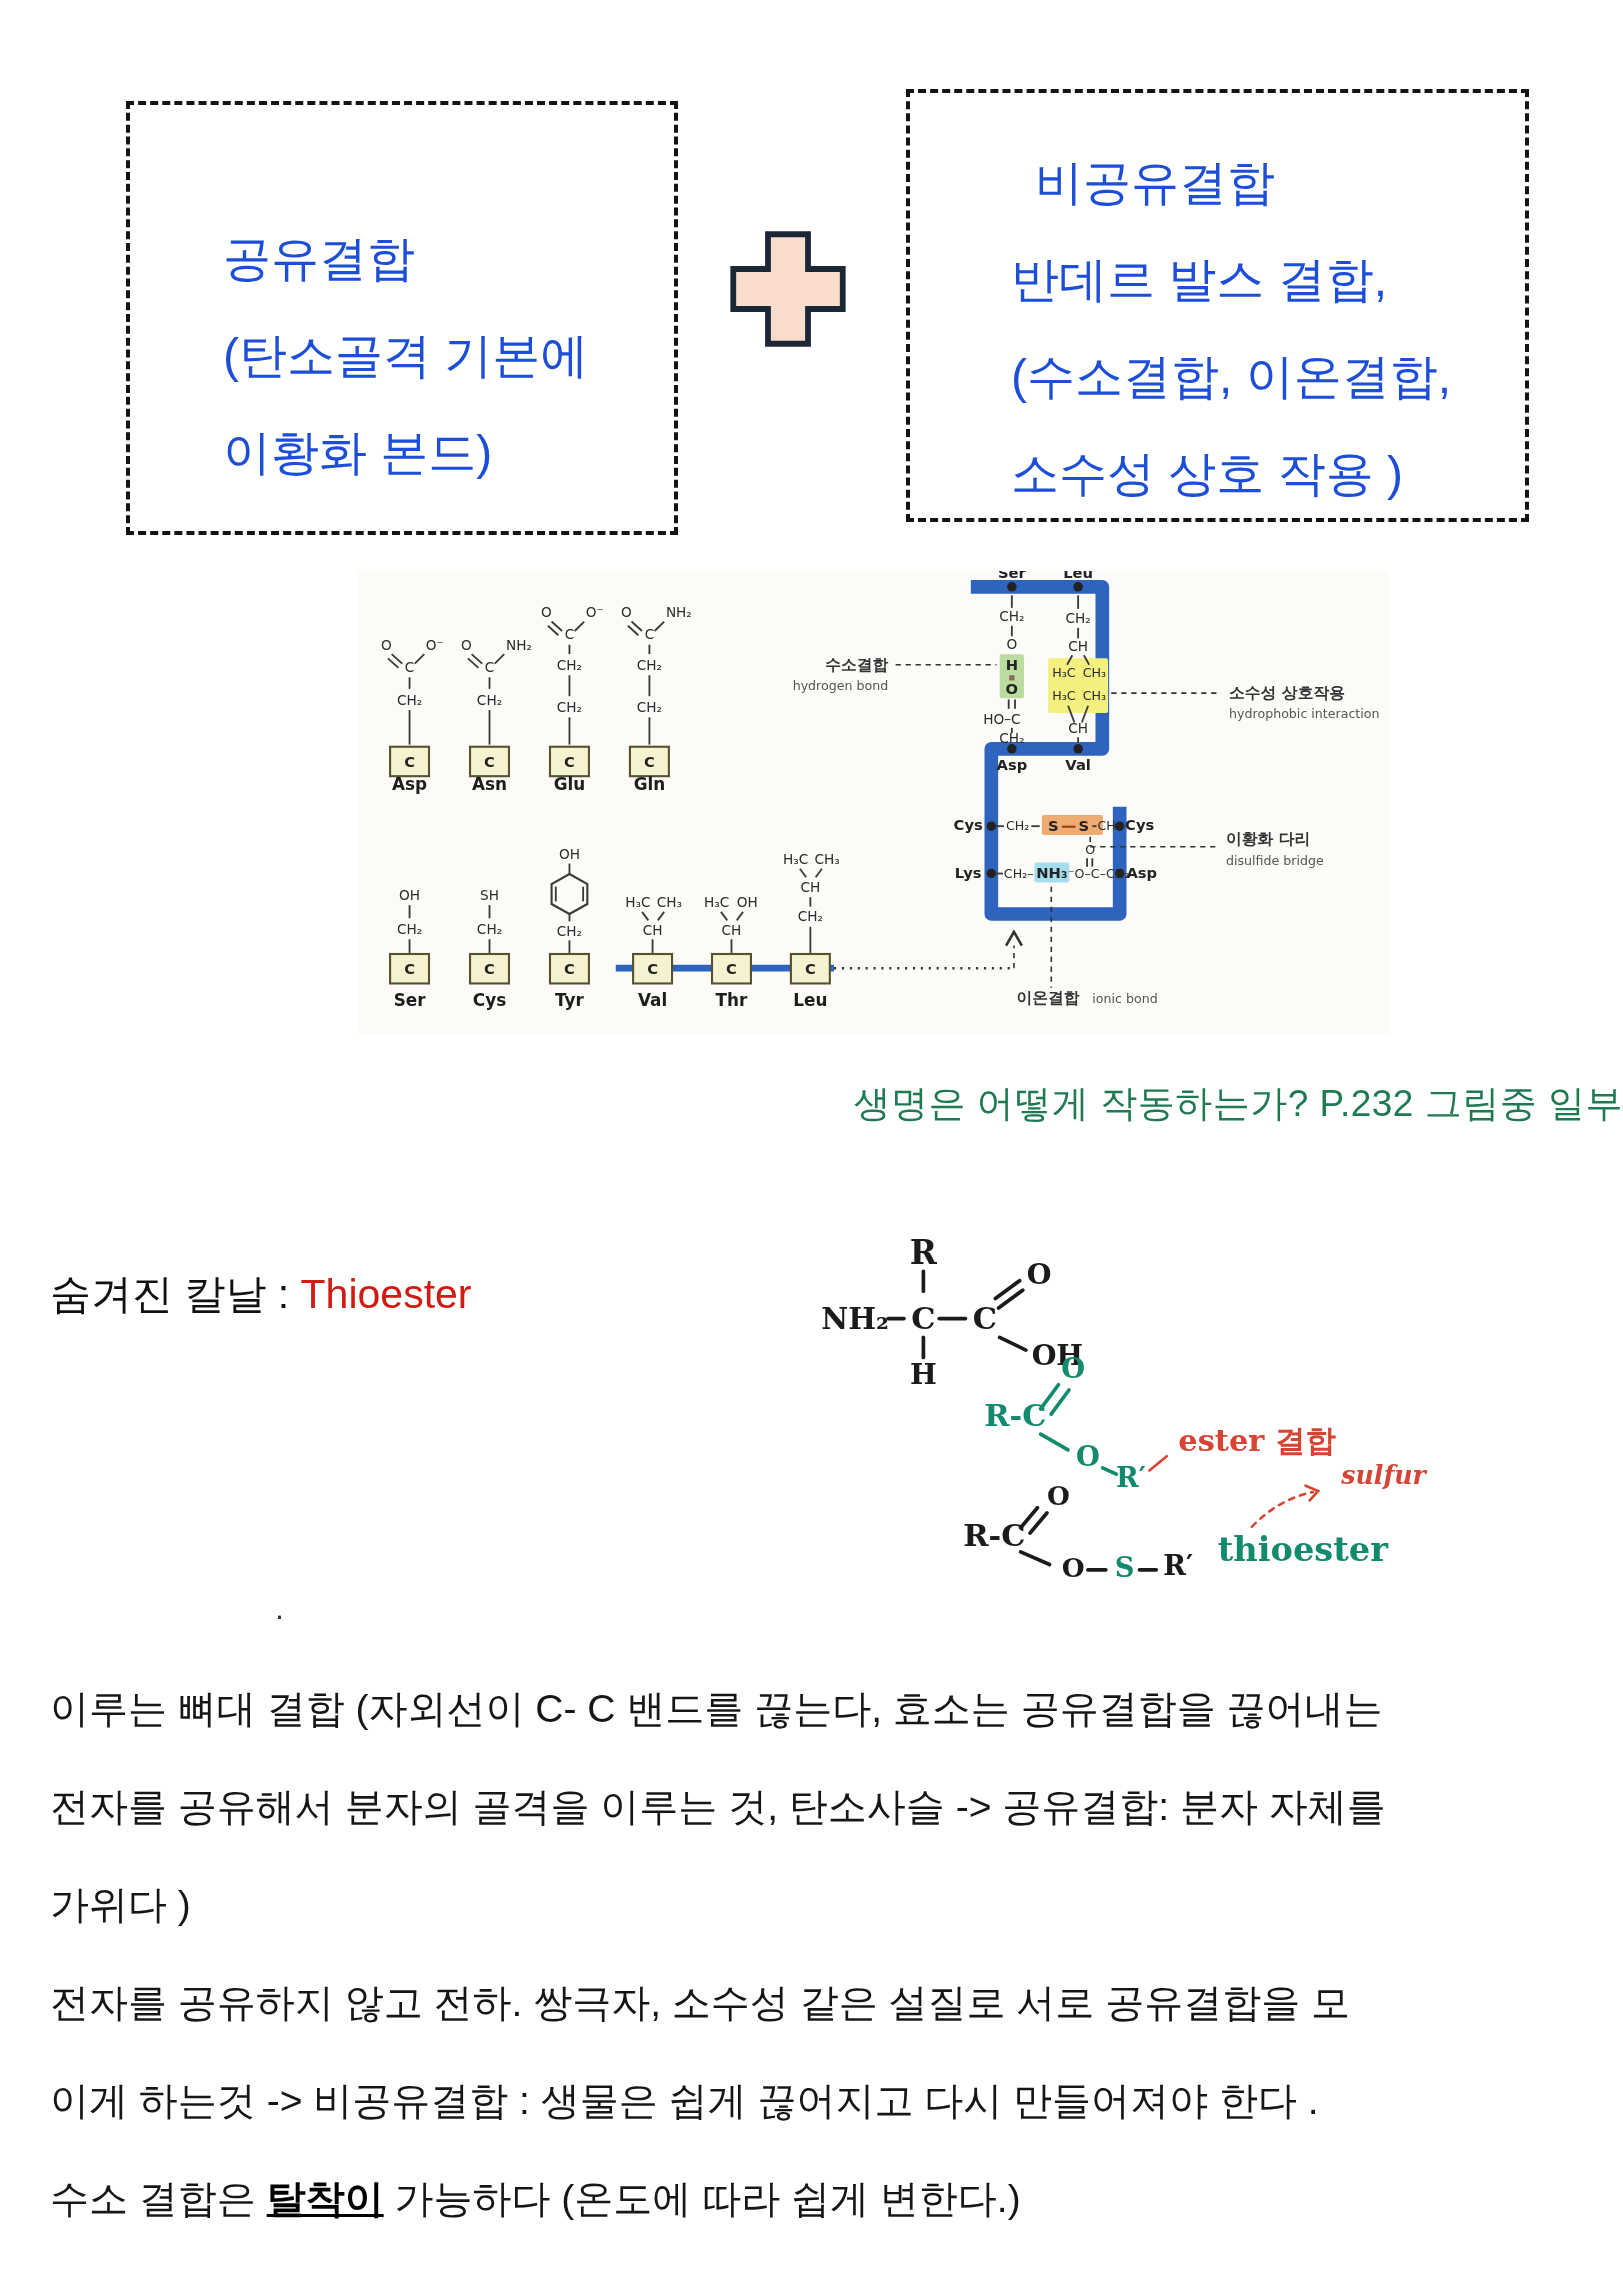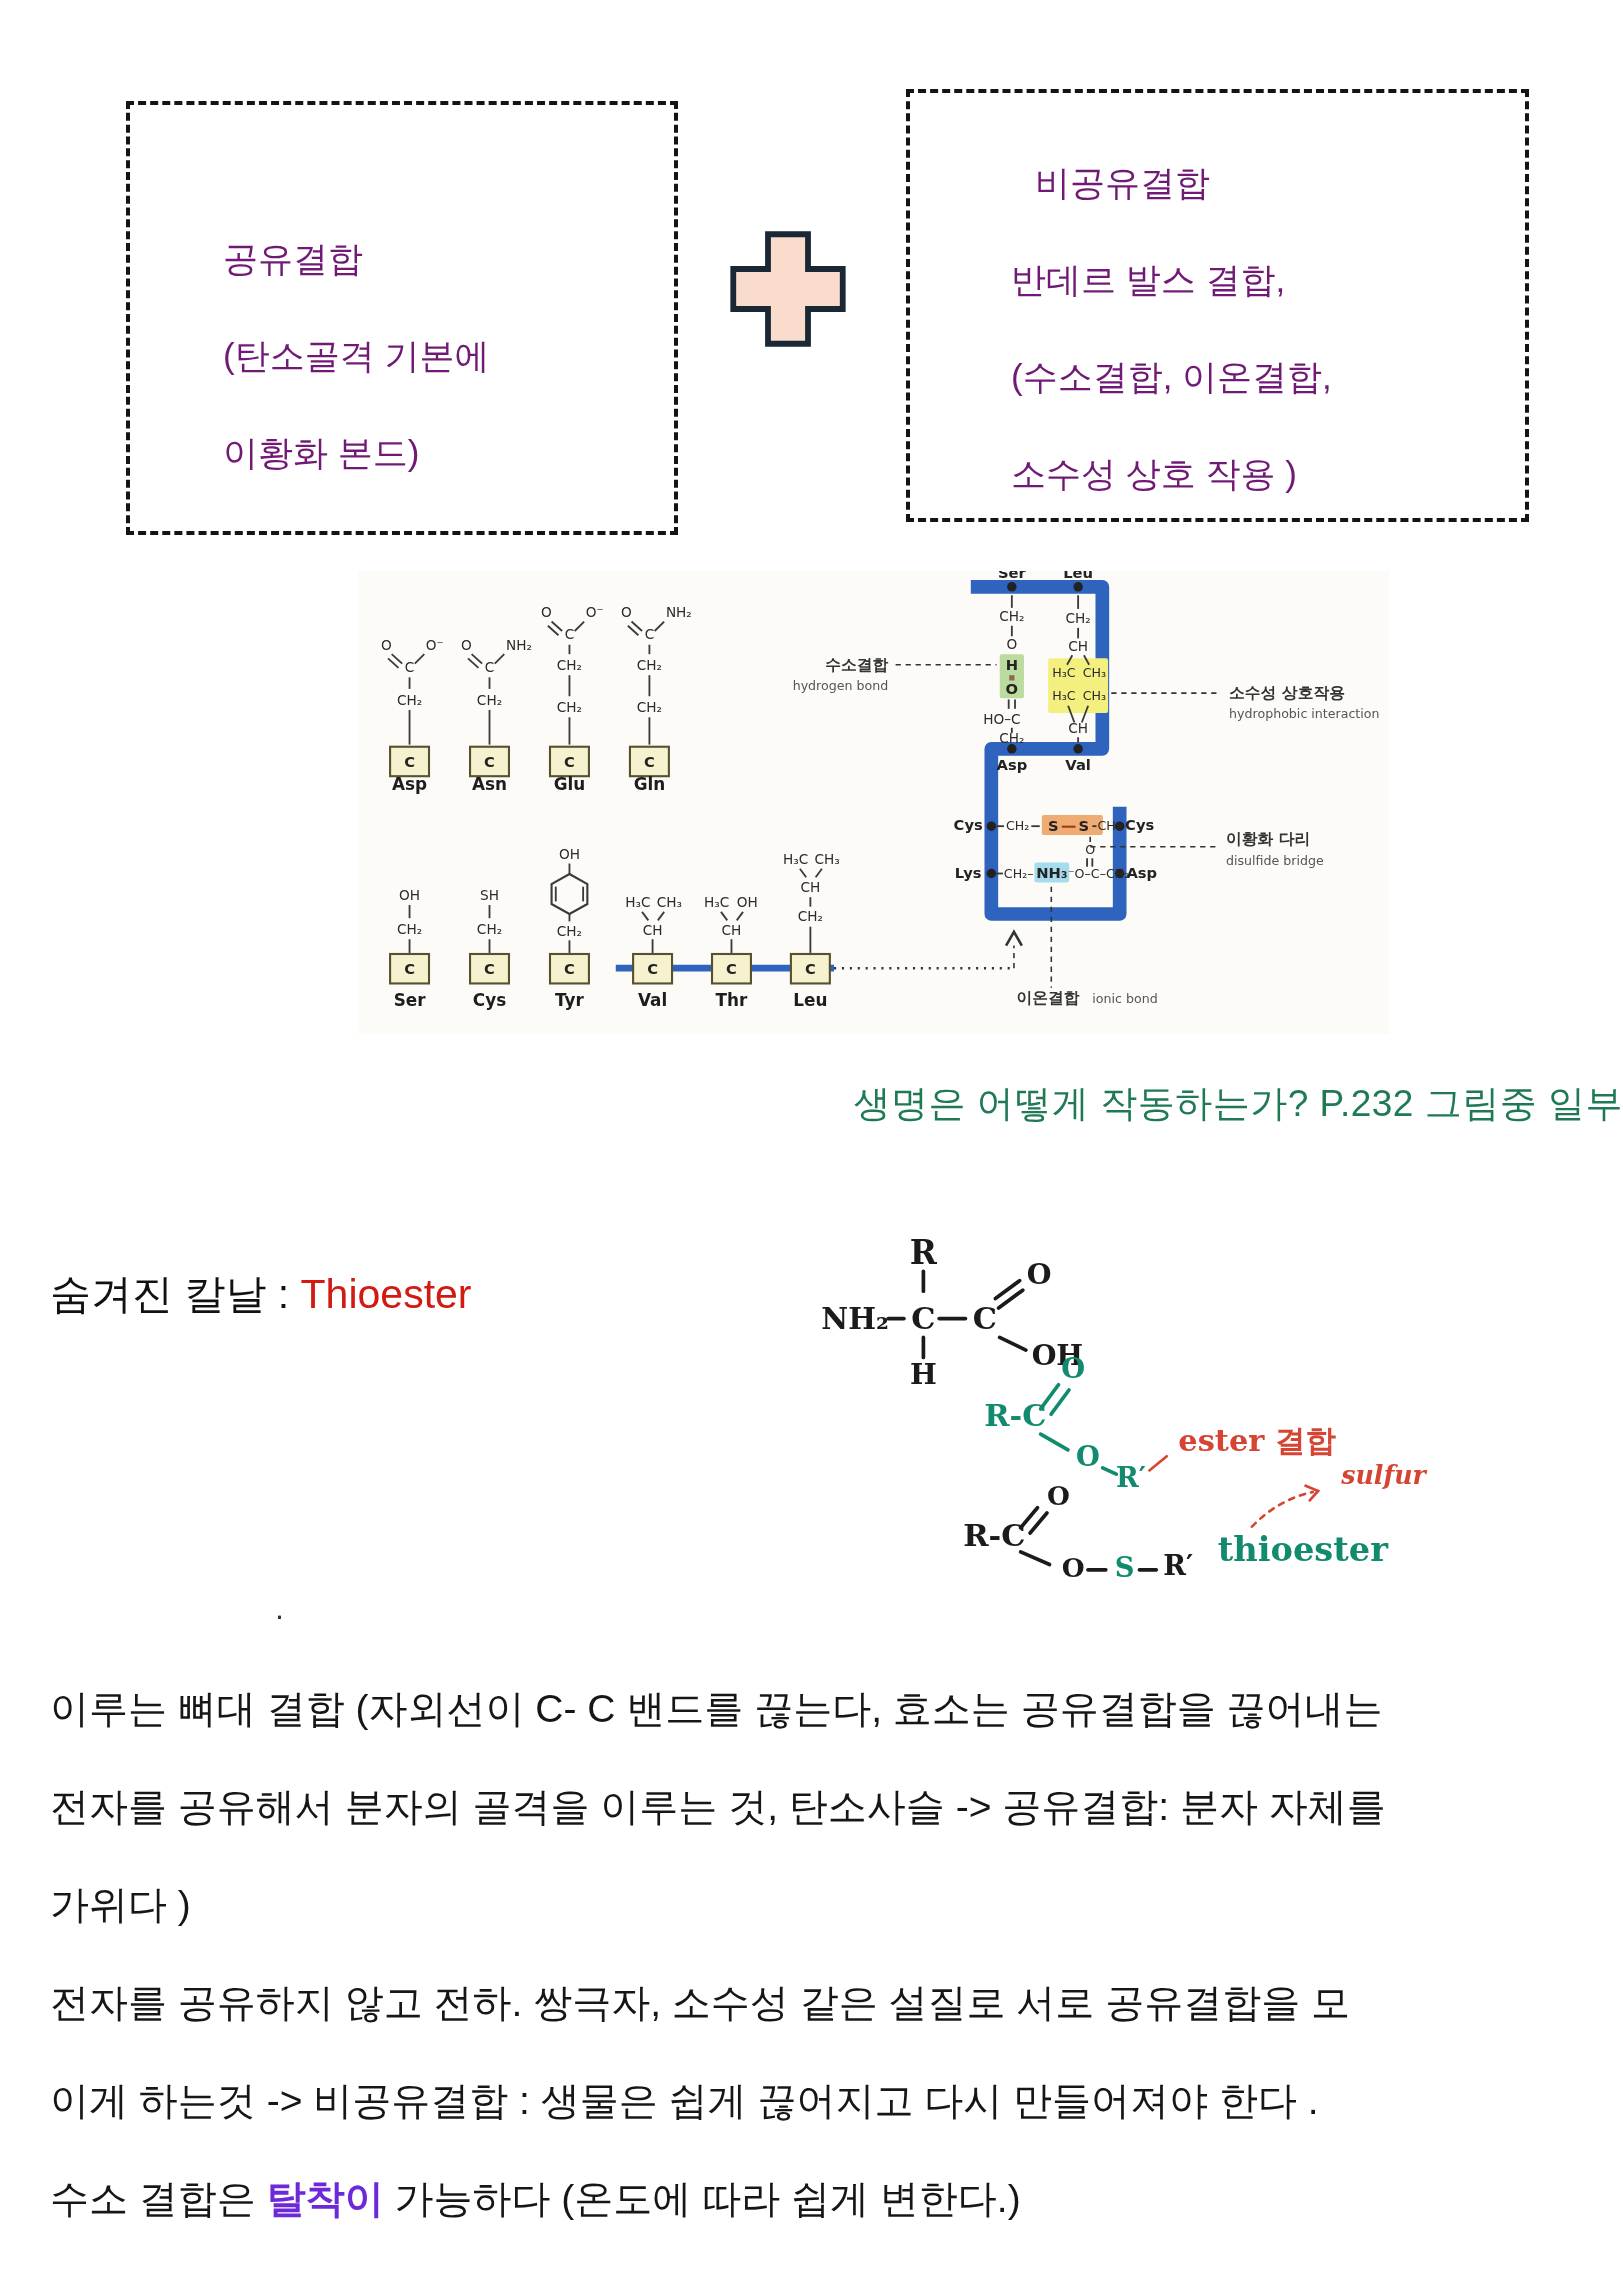--- a/index.html
+++ b/index.html
@@ -3,21 +3,21 @@
 <meta charset="utf-8">
 <style>
   html,body{margin:0;padding:0;background:#ffffff;}
   .page{position:relative;width:1623px;height:2295px;background:#ffffff;overflow:hidden;
         font-family:"Liberation Sans",sans-serif;color:#151515;}
 
   
   .dashed-box{position:absolute;border:4.2px dashed #141414;box-sizing:border-box;background:#fff;}
   .box-covalent{left:126px;top:101px;width:552px;height:434px;padding:105px 0 0 93px;}
   .box-noncovalent{left:906px;top:89px;width:623px;height:433px;padding:41px 0 0 101px;}
-  .box-line{font-size:35px;line-height:97px;white-space:nowrap;color:#701a75;}
+  .box-line{font-size:48px;line-height:97px;white-space:nowrap;color:#1d4ed8;}
   .box-line.indent{padding-left:24px;}
 
   .plus-wrap{position:absolute;left:728px;top:229px;width:120px;height:120px;}
 
   
   .figure-wrap{position:absolute;left:358px;top:571px;width:1031px;height:463px;background:#fcfbf8;}
   .fig-caption{position:absolute;left:0;top:1079px;width:1623px;text-align:right;
                font-size:37px;letter-spacing:0.5px;}
 
   
@@ -38,21 +38,21 @@
 
   
   .hand-wrap{position:absolute;left:763px;top:1205px;width:694px;height:410px;}
   .hand-wrap text{font-family:"DejaVu Serif","DejaVu Sans",serif;font-weight:bold;}
 
   .stray-dot{position:absolute;left:275px;top:1590px;font-size:32px;color:#333;}
 
   
   .body-text{position:absolute;left:50px;top:1660px;width:1557px;}
   .body-line{height:98px;line-height:98px;font-size:39px;white-space:nowrap;color:#161616;}
-  .body-line .red-bold{color:#6d28d9;font-weight:bold;}
+  .body-line .red-bold{color:#000000;font-weight:bold;text-decoration:underline;}
 </style>
 </head>
 <body>
 
 <div class="page">
 
   <div class="dashed-box box-covalent">
     <div class="box-line">공유결합</div>
     <div class="box-line">(탄소골격 기본에</div>
     <div class="box-line">이황화 본드)</div>

